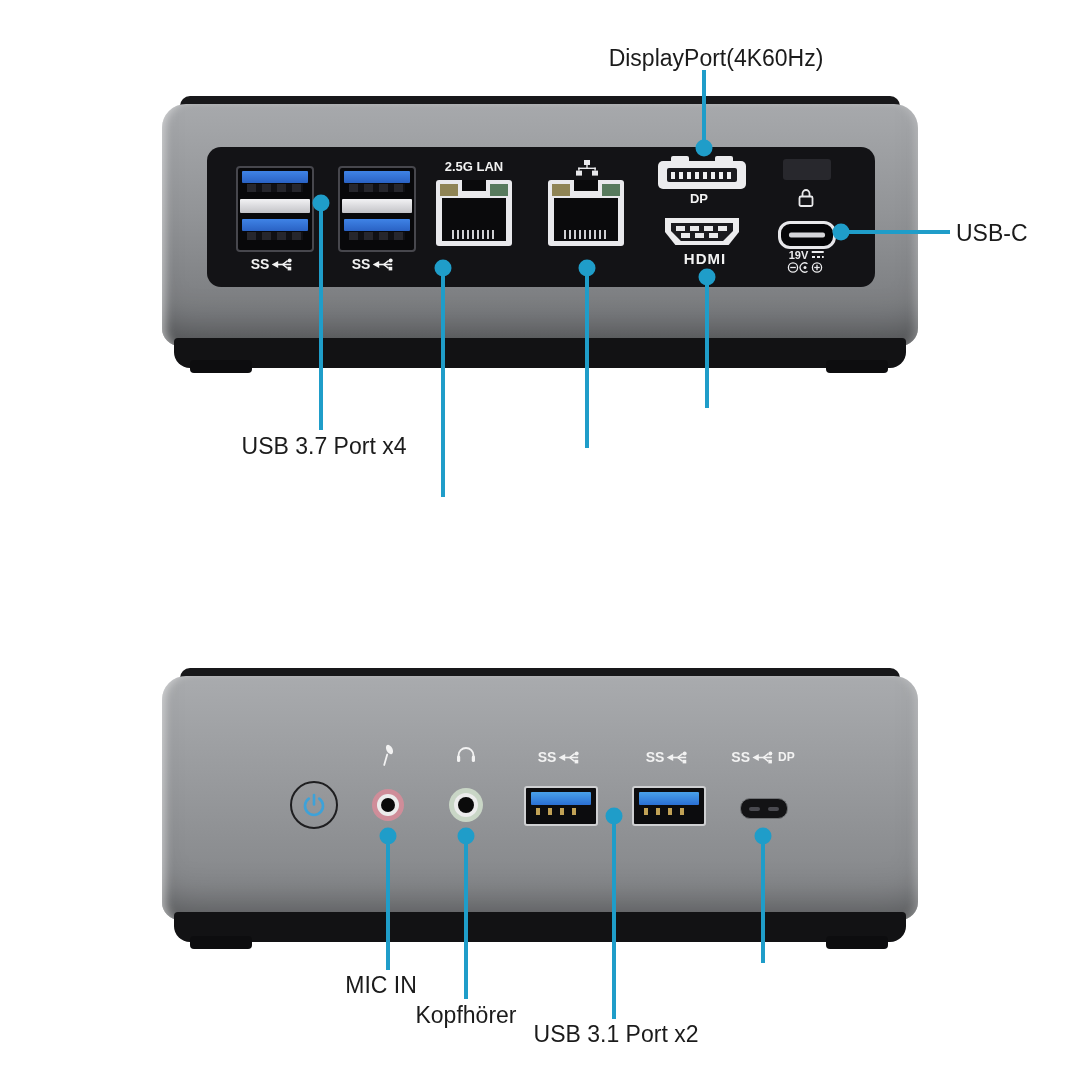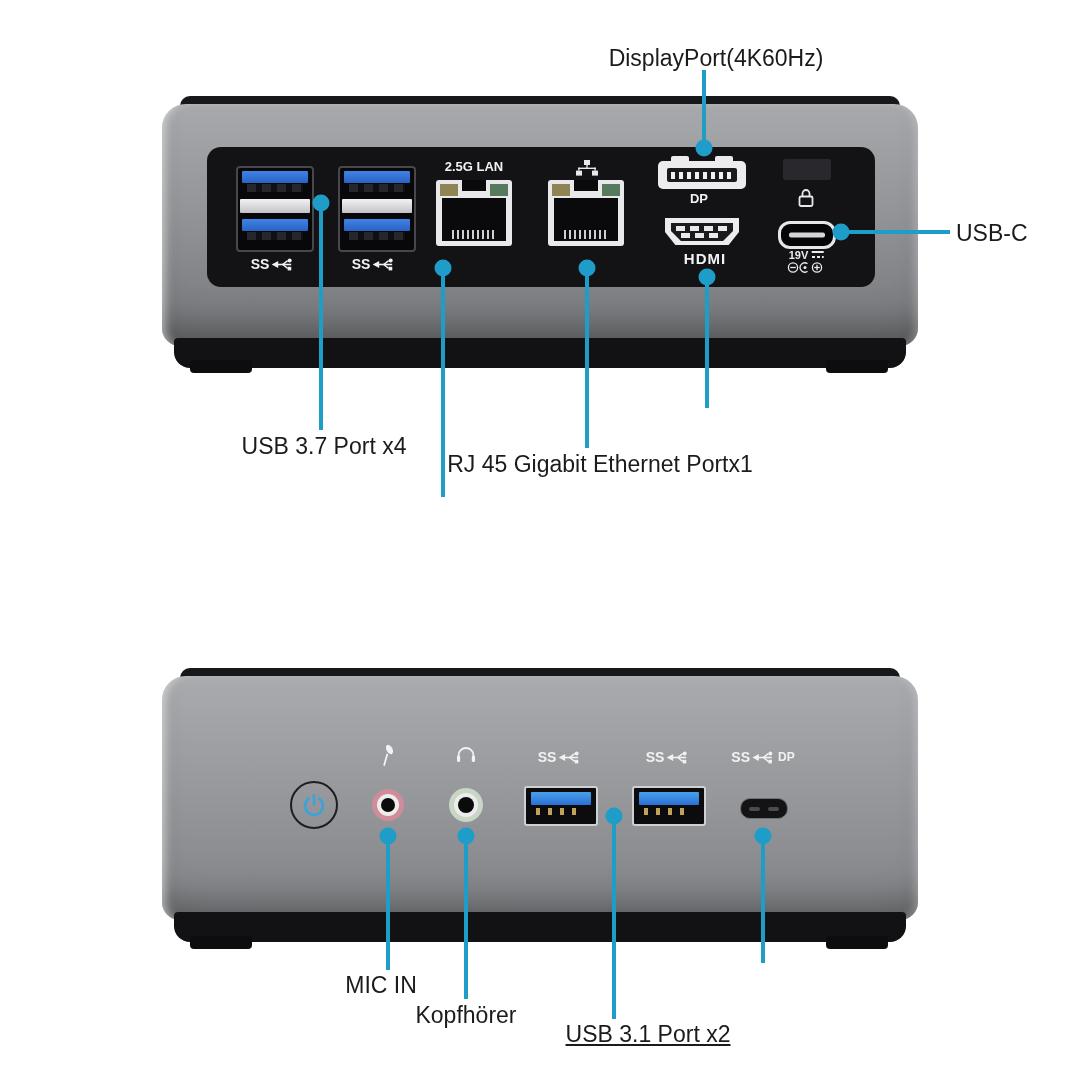--- a/index.html
+++ b/index.html
@@ -236,21 +236,20 @@
 
   <div class="dot" style="left:321px;top:203px;"></div>
   <div class="vline" style="left:319px;top:203px;height:227px;"></div>
   <div class="callout-label" style="left:324px;top:433px;">USB 3.7 Port x4</div>
 
   <div class="dot" style="left:443px;top:268px;"></div>
   <div class="vline" style="left:441px;top:268px;height:229px;"></div>
 
   <div class="dot" style="left:587px;top:268px;"></div>
   <div class="vline" style="left:585px;top:268px;height:180px;"></div>
-  <div class="callout-label" style="left:600px;top:451px;">RJ 45 Gigabit Ethernet Portx1</div>
 
   <div class="dot" style="left:707px;top:277px;"></div>
   <div class="vline" style="left:705px;top:277px;height:131px;"></div>
 
   <div class="dot" style="left:841px;top:232px;"></div>
   <div class="hline" style="left:849px;top:230px;width:101px;"></div>
   <div class="callout-label left-align" style="left:956px;top:220px;">USB-C</div>
 
   <div>
     <div class="lid" style="top:668px;height:16px;"></div>
@@ -335,18 +334,18 @@
   <div class="dot" style="left:388px;top:836px;"></div>
   <div class="vline" style="left:386px;top:836px;height:134px;"></div>
   <div class="callout-label" style="left:381px;top:972px;">MIC IN</div>
 
   <div class="dot" style="left:466px;top:836px;"></div>
   <div class="vline" style="left:464px;top:836px;height:163px;"></div>
   <div class="callout-label" style="left:466px;top:1002px;">Kopfhörer</div>
 
   <div class="dot" style="left:614px;top:816px;"></div>
   <div class="vline" style="left:612px;top:816px;height:203px;"></div>
-  <div class="callout-label" style="left:648px;top:1021px;text-decoration:underline;">USB 3.1 Port x2</div>
+  <div class="callout-label" style="left:616px;top:1021px;">USB 3.1 Port x2</div>
 
   <div class="dot" style="left:763px;top:836px;"></div>
   <div class="vline" style="left:761px;top:836px;height:127px;"></div>
 
 </div>
 
 </body></html>

